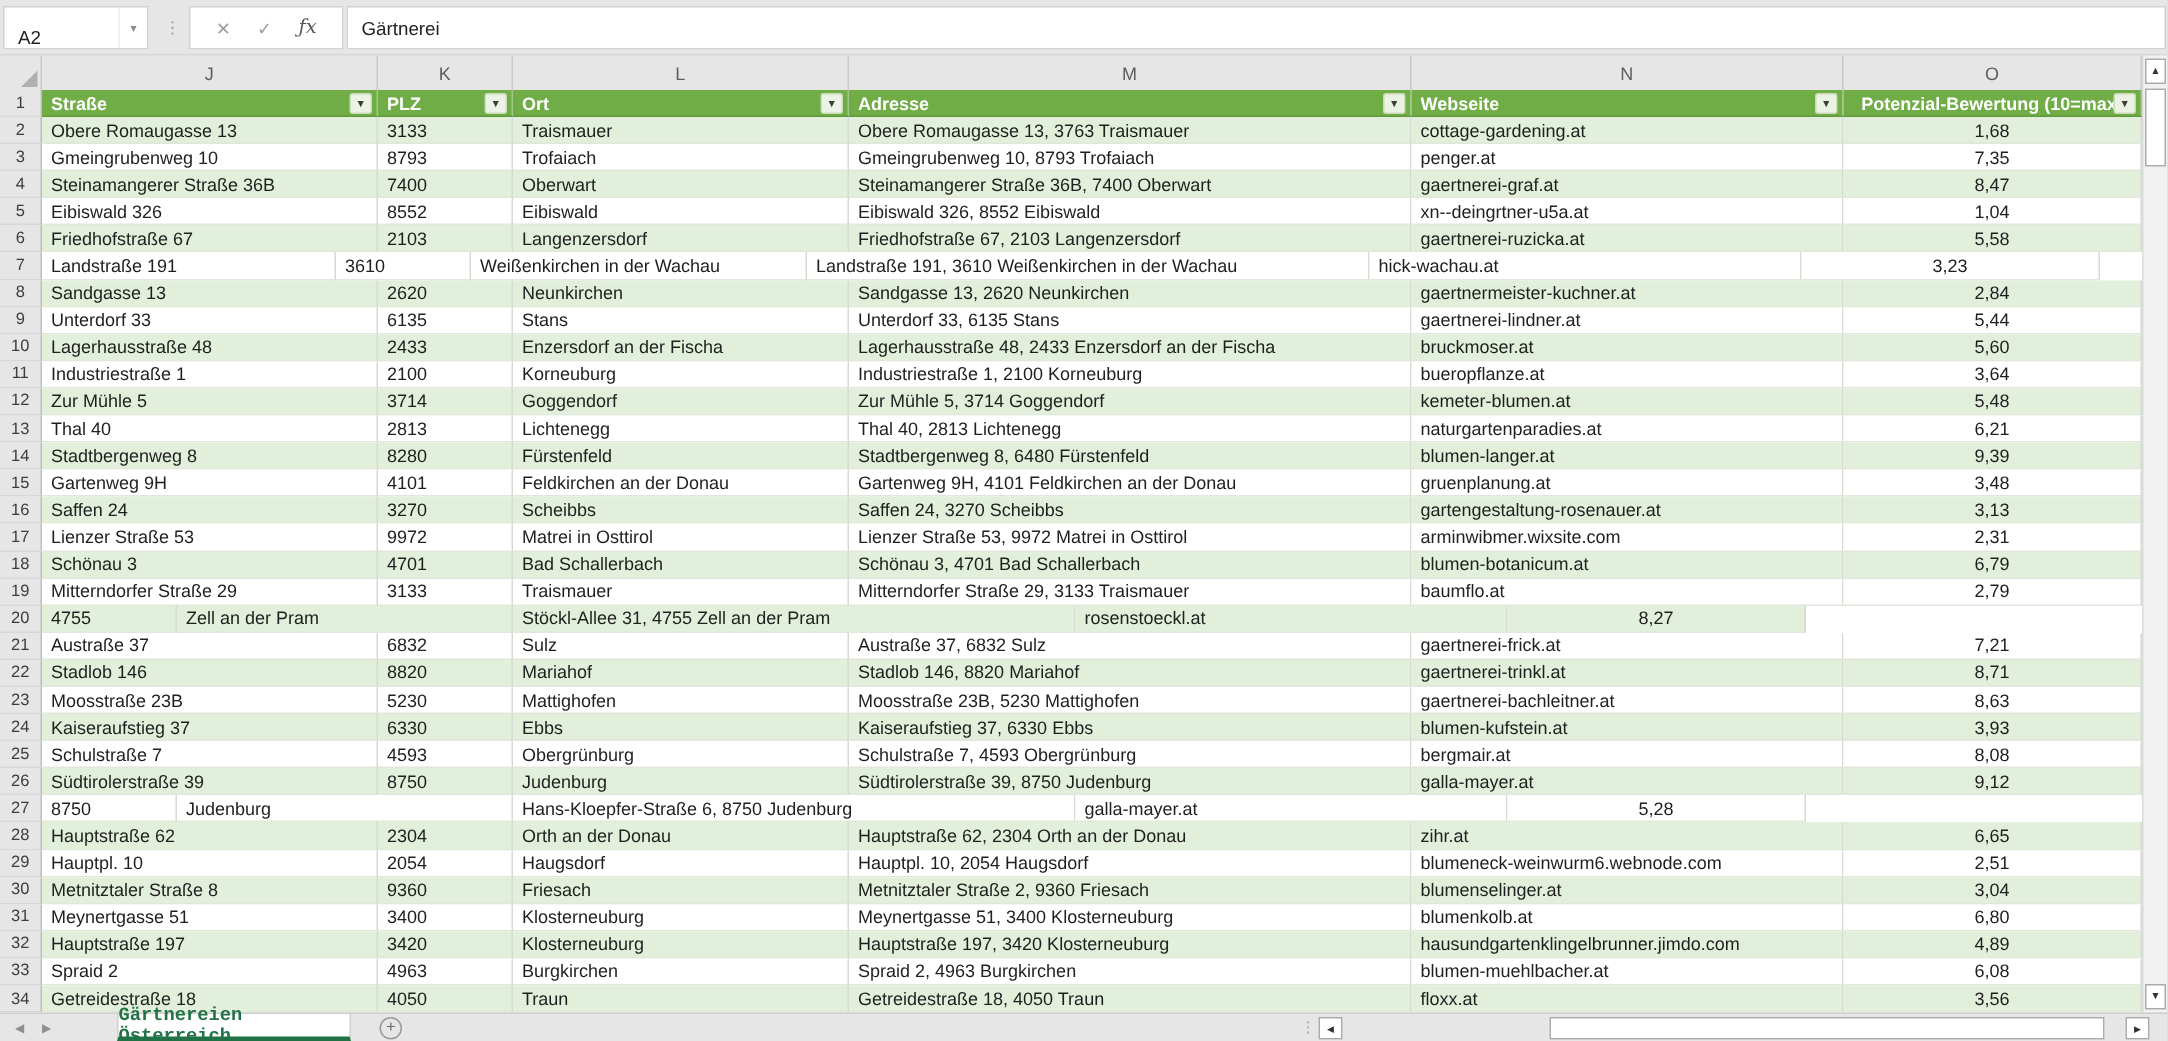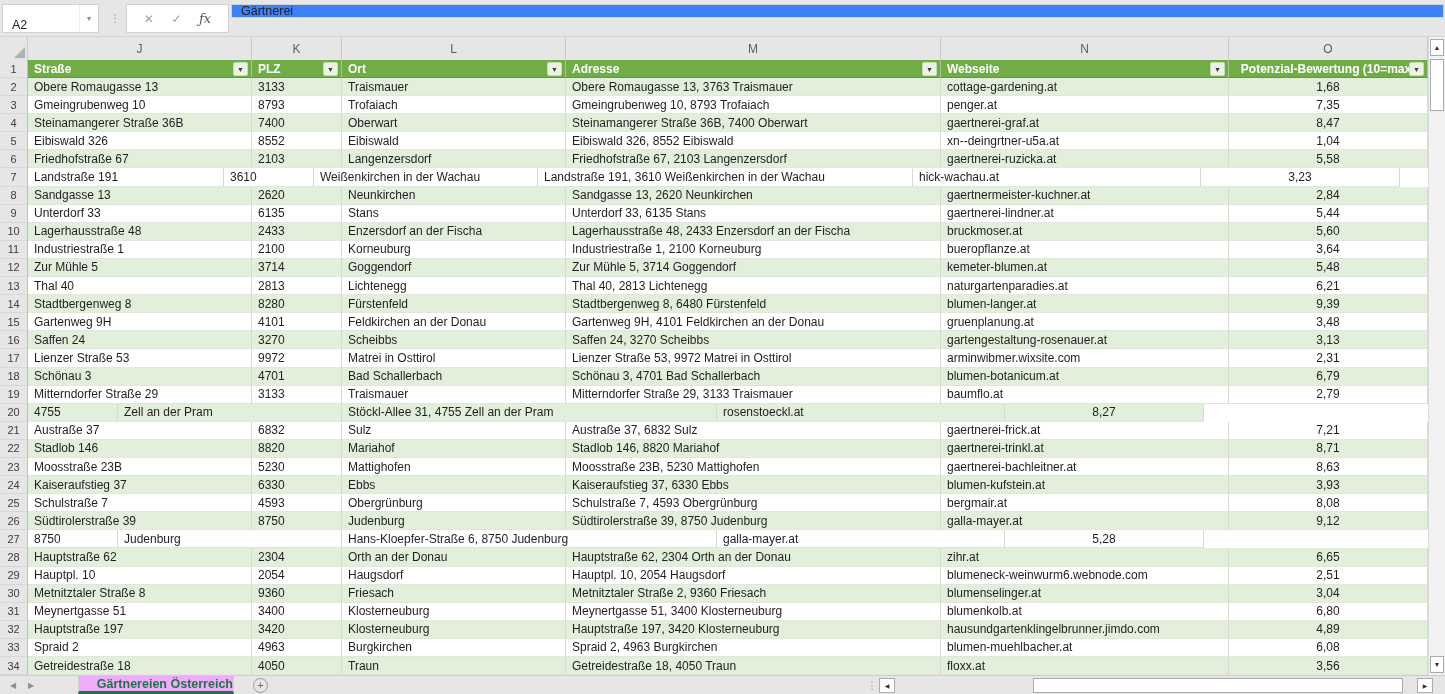--- a/index.html
+++ b/index.html
@@ -22,22 +22,22 @@
   .nb-arrow{ width:19px; height:100%; display:flex; align-items:center; justify-content:center;
     color:#8a8a8a; font-size:8px; border-left:1px solid #ececec; }
   .fr-dots{ position:absolute; left:108px; top:4px; height:29px; width:14px;
     display:flex; align-items:center; justify-content:center; color:#9c9c9c;
     font-size:11px; letter-spacing:0; }
   .fx-box{ position:absolute; left:126px; top:4px; width:103px; height:29px;
     background:#fff; border:1px solid #d2d2d2; display:flex; align-items:center;
     justify-content:space-around; padding:0 8px; }
   .fx-box .btn{ color:#9e9e9e; font-size:12px; cursor:default; }
   .fx-box .fx{ color:#595959; font-family:"DejaVu Serif", serif; font-style:italic; font-size:13px; }
-  .formula-input{ position:absolute; left:231px; top:4px; right:1px; height:14px;
-    background:#3b82f6; border:1px solid #d2d2d2; display:flex; align-items:center;
+  .formula-input{ position:absolute; left:231px; top:4px; right:1px; height:29px;
+    background:#ffffff; border:1px solid #d2d2d2; display:flex; align-items:center;
     padding-left:9px; font-size:12.5px; color:#222; }
   
   .col-letters{ position:absolute; top:37px; left:0; width:1428px; height:23px;
     background:var(--chrome); display:flex; }
   .select-all{ width:28px; height:100%; border-right:1px solid var(--chromeline);
     position:relative; }
   .select-all .tri{ position:absolute; right:2px; bottom:2px; width:0; height:0;
     border-left:11px solid transparent; border-bottom:11px solid #b0b0b0; }
   .letter-cell{ height:100%; border-right:1px solid var(--chromeline); color:#5e5e5e;
     display:flex; align-items:center; justify-content:center; font-size:12px; }
@@ -70,23 +70,23 @@
   .vs-down{ bottom:2px; }
   .vs-thumb{ position:absolute; left:1px; right:1px; top:22px; height:52px;
     background:#fff; border:1px solid #ababab; }
   
   .bottom-bar{ position:absolute; top:675px; left:0; width:1445px; height:19px;
     background:var(--chrome); border-top:1px solid #cfcfcf; }
   .tab-nav{ position:absolute; top:0; height:100%; display:flex; align-items:center;
     color:#8f8f8f; font-size:8px; }
   .tab-prev{ left:10px; } .tab-next{ left:28px; }
   .sheet-tab{ position:absolute; left:78px; top:0; width:156px; height:100%;
-    background:#f0abfc; border-left:1px solid #cfcfcf; border-right:1px solid #cfcfcf;
-    border-bottom:3px solid var(--tabgreen); display:flex; align-items:center; justify-content:flex-end;
-    color:var(--tabgreen); font-weight:bold; font-size:12.5px; }
+    background:#ffffff; border-left:1px solid #cfcfcf; border-right:1px solid #cfcfcf;
+    border-bottom:3px solid var(--tabgreen); display:flex; align-items:center; justify-content:flex-start;
+    color:var(--tabgreen); font-weight:bold; font-size:12.5px;font-family:Liberation Mono, monospace; }
   .add-sheet{ position:absolute; left:253px; top:2px; width:15px; height:15px;
     border:1px solid #9a9a9a; border-radius:50%; color:#6b6b6b; font-size:11px;
     display:flex; align-items:center; justify-content:center; line-height:1; }
   .hs-dots{ position:absolute; left:866px; top:0; height:100%; width:12px;
     display:flex; align-items:center; justify-content:center; color:#a2a2a2; font-size:10px; }
   .hs-btn{ position:absolute; top:2px; width:16px; height:15px; background:#fff;
     border:1px solid #ababab; display:flex; align-items:center; justify-content:center;
     color:#333; font-size:6px; }
   .hs-left{ left:879px; } .hs-right{ left:1417px; }
   .hs-thumb{ position:absolute; left:1033px; top:2px; width:370px; height:15px;

